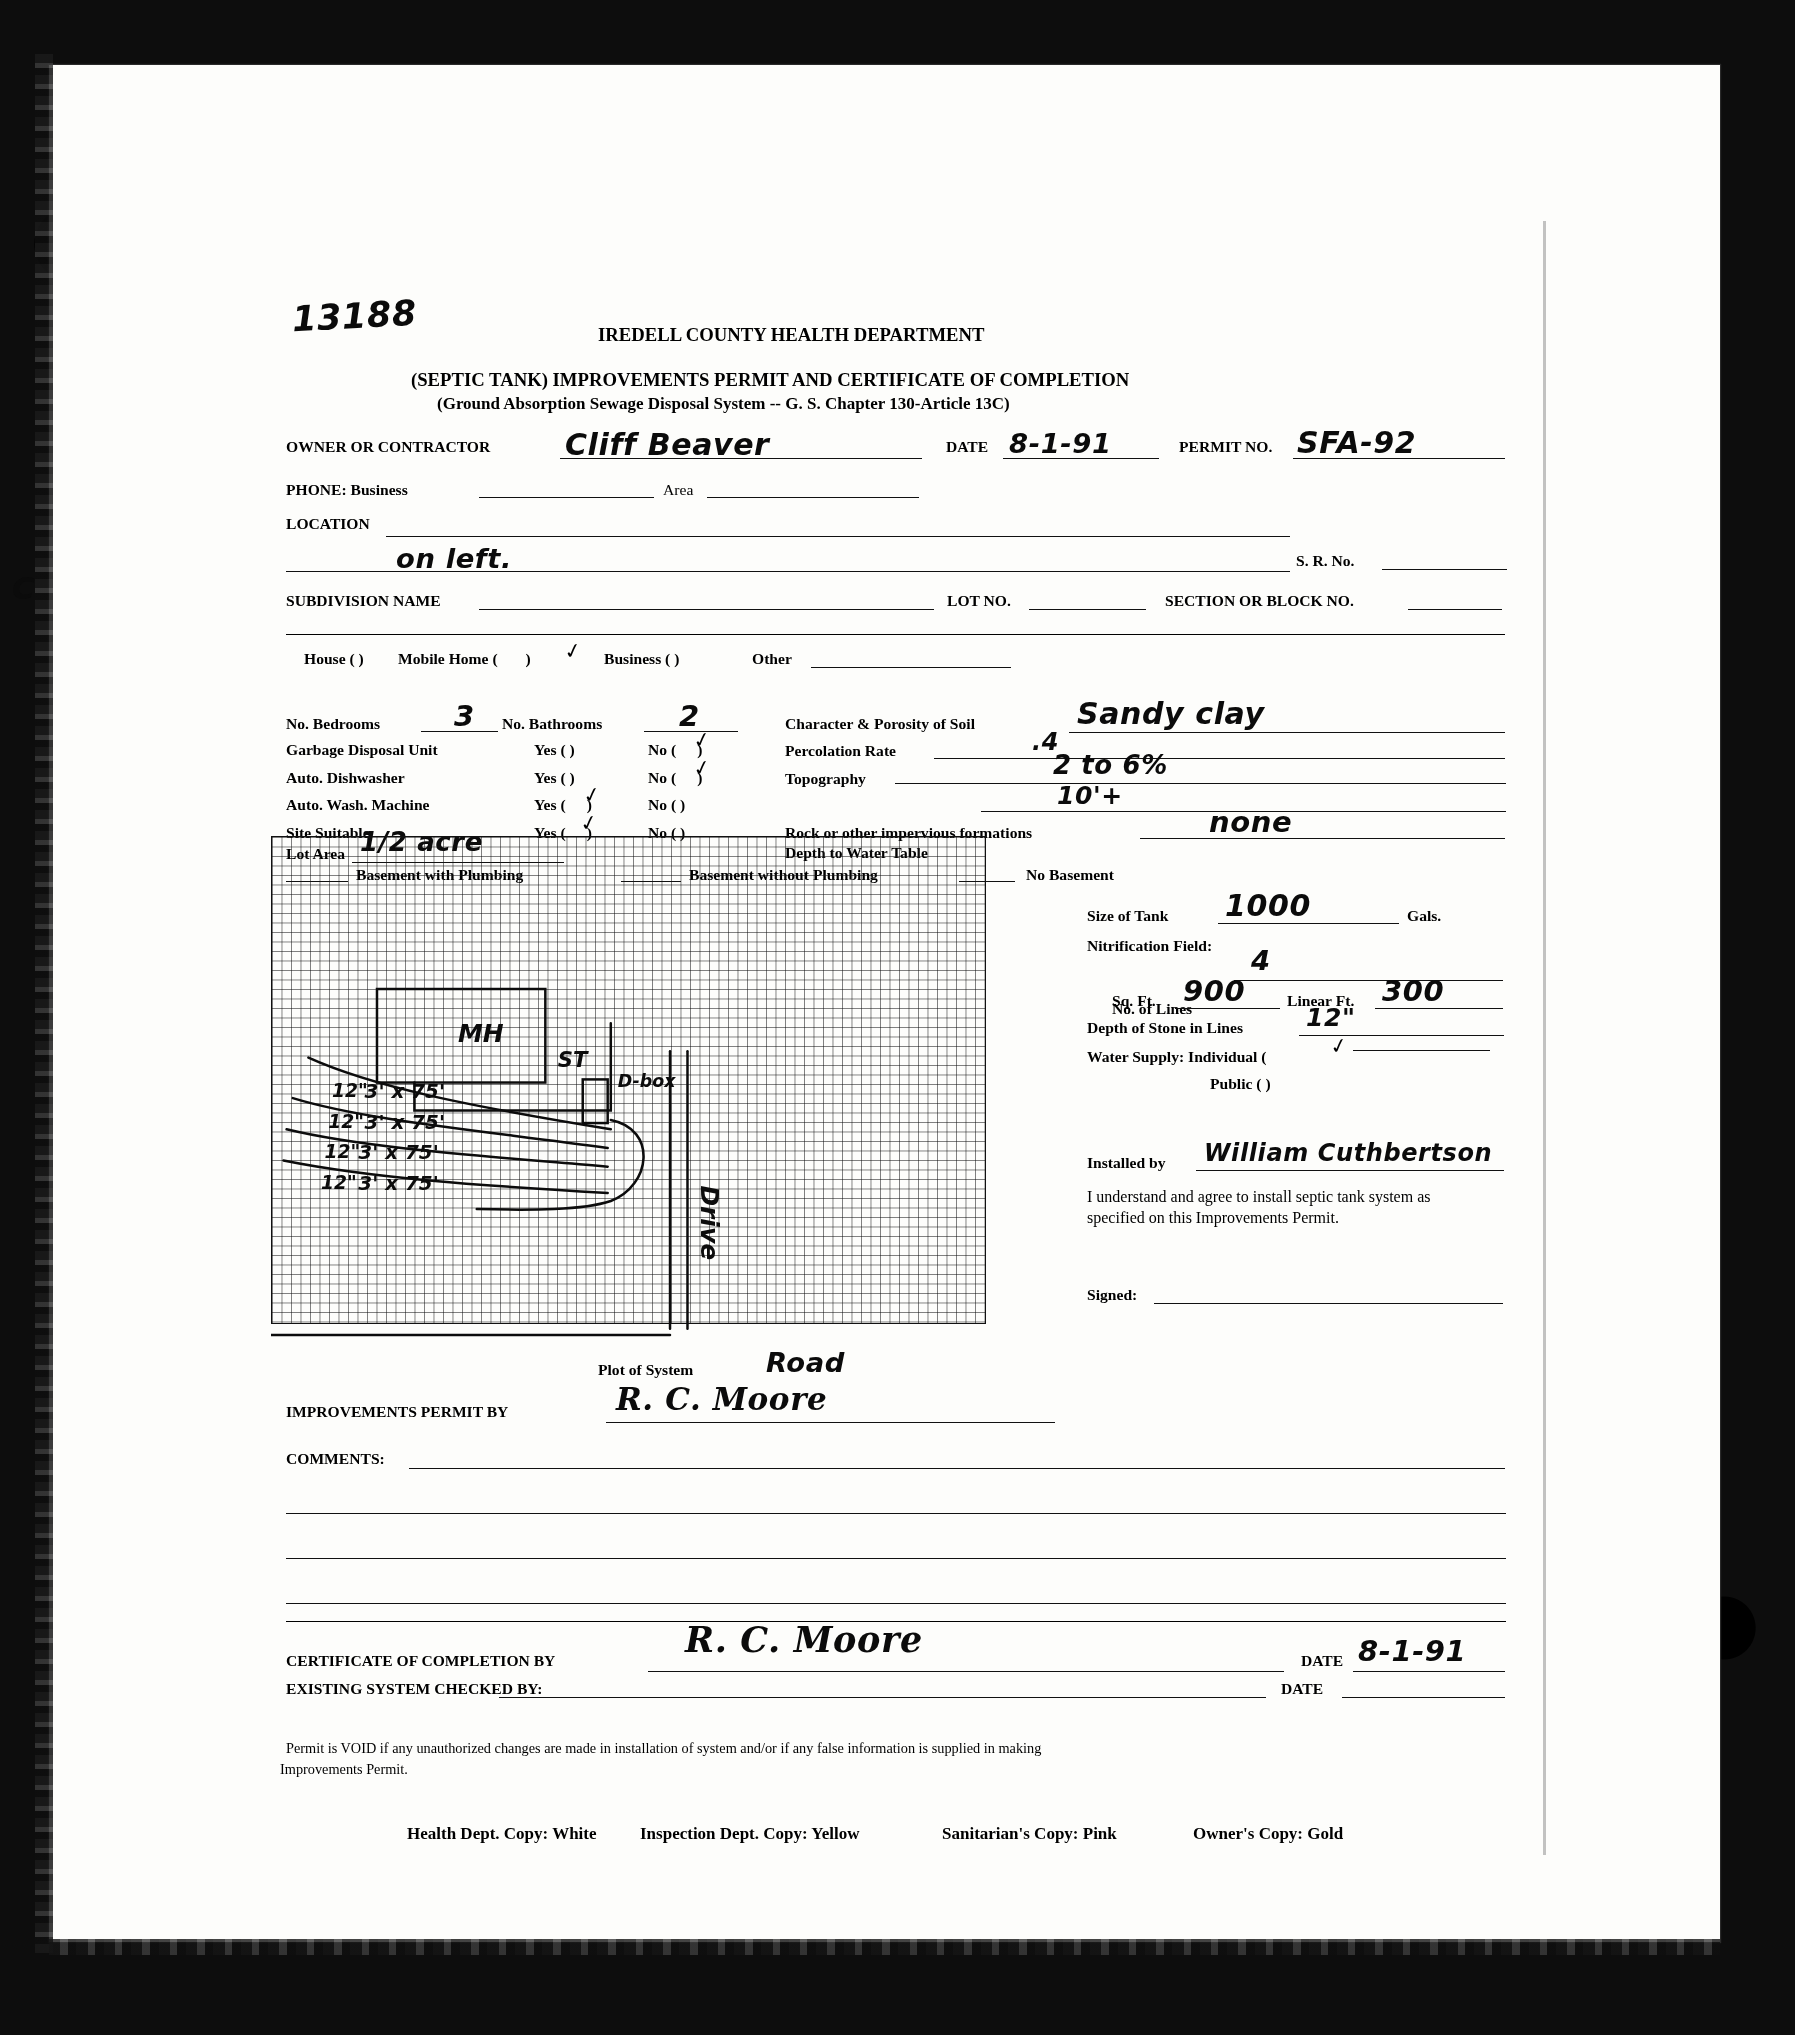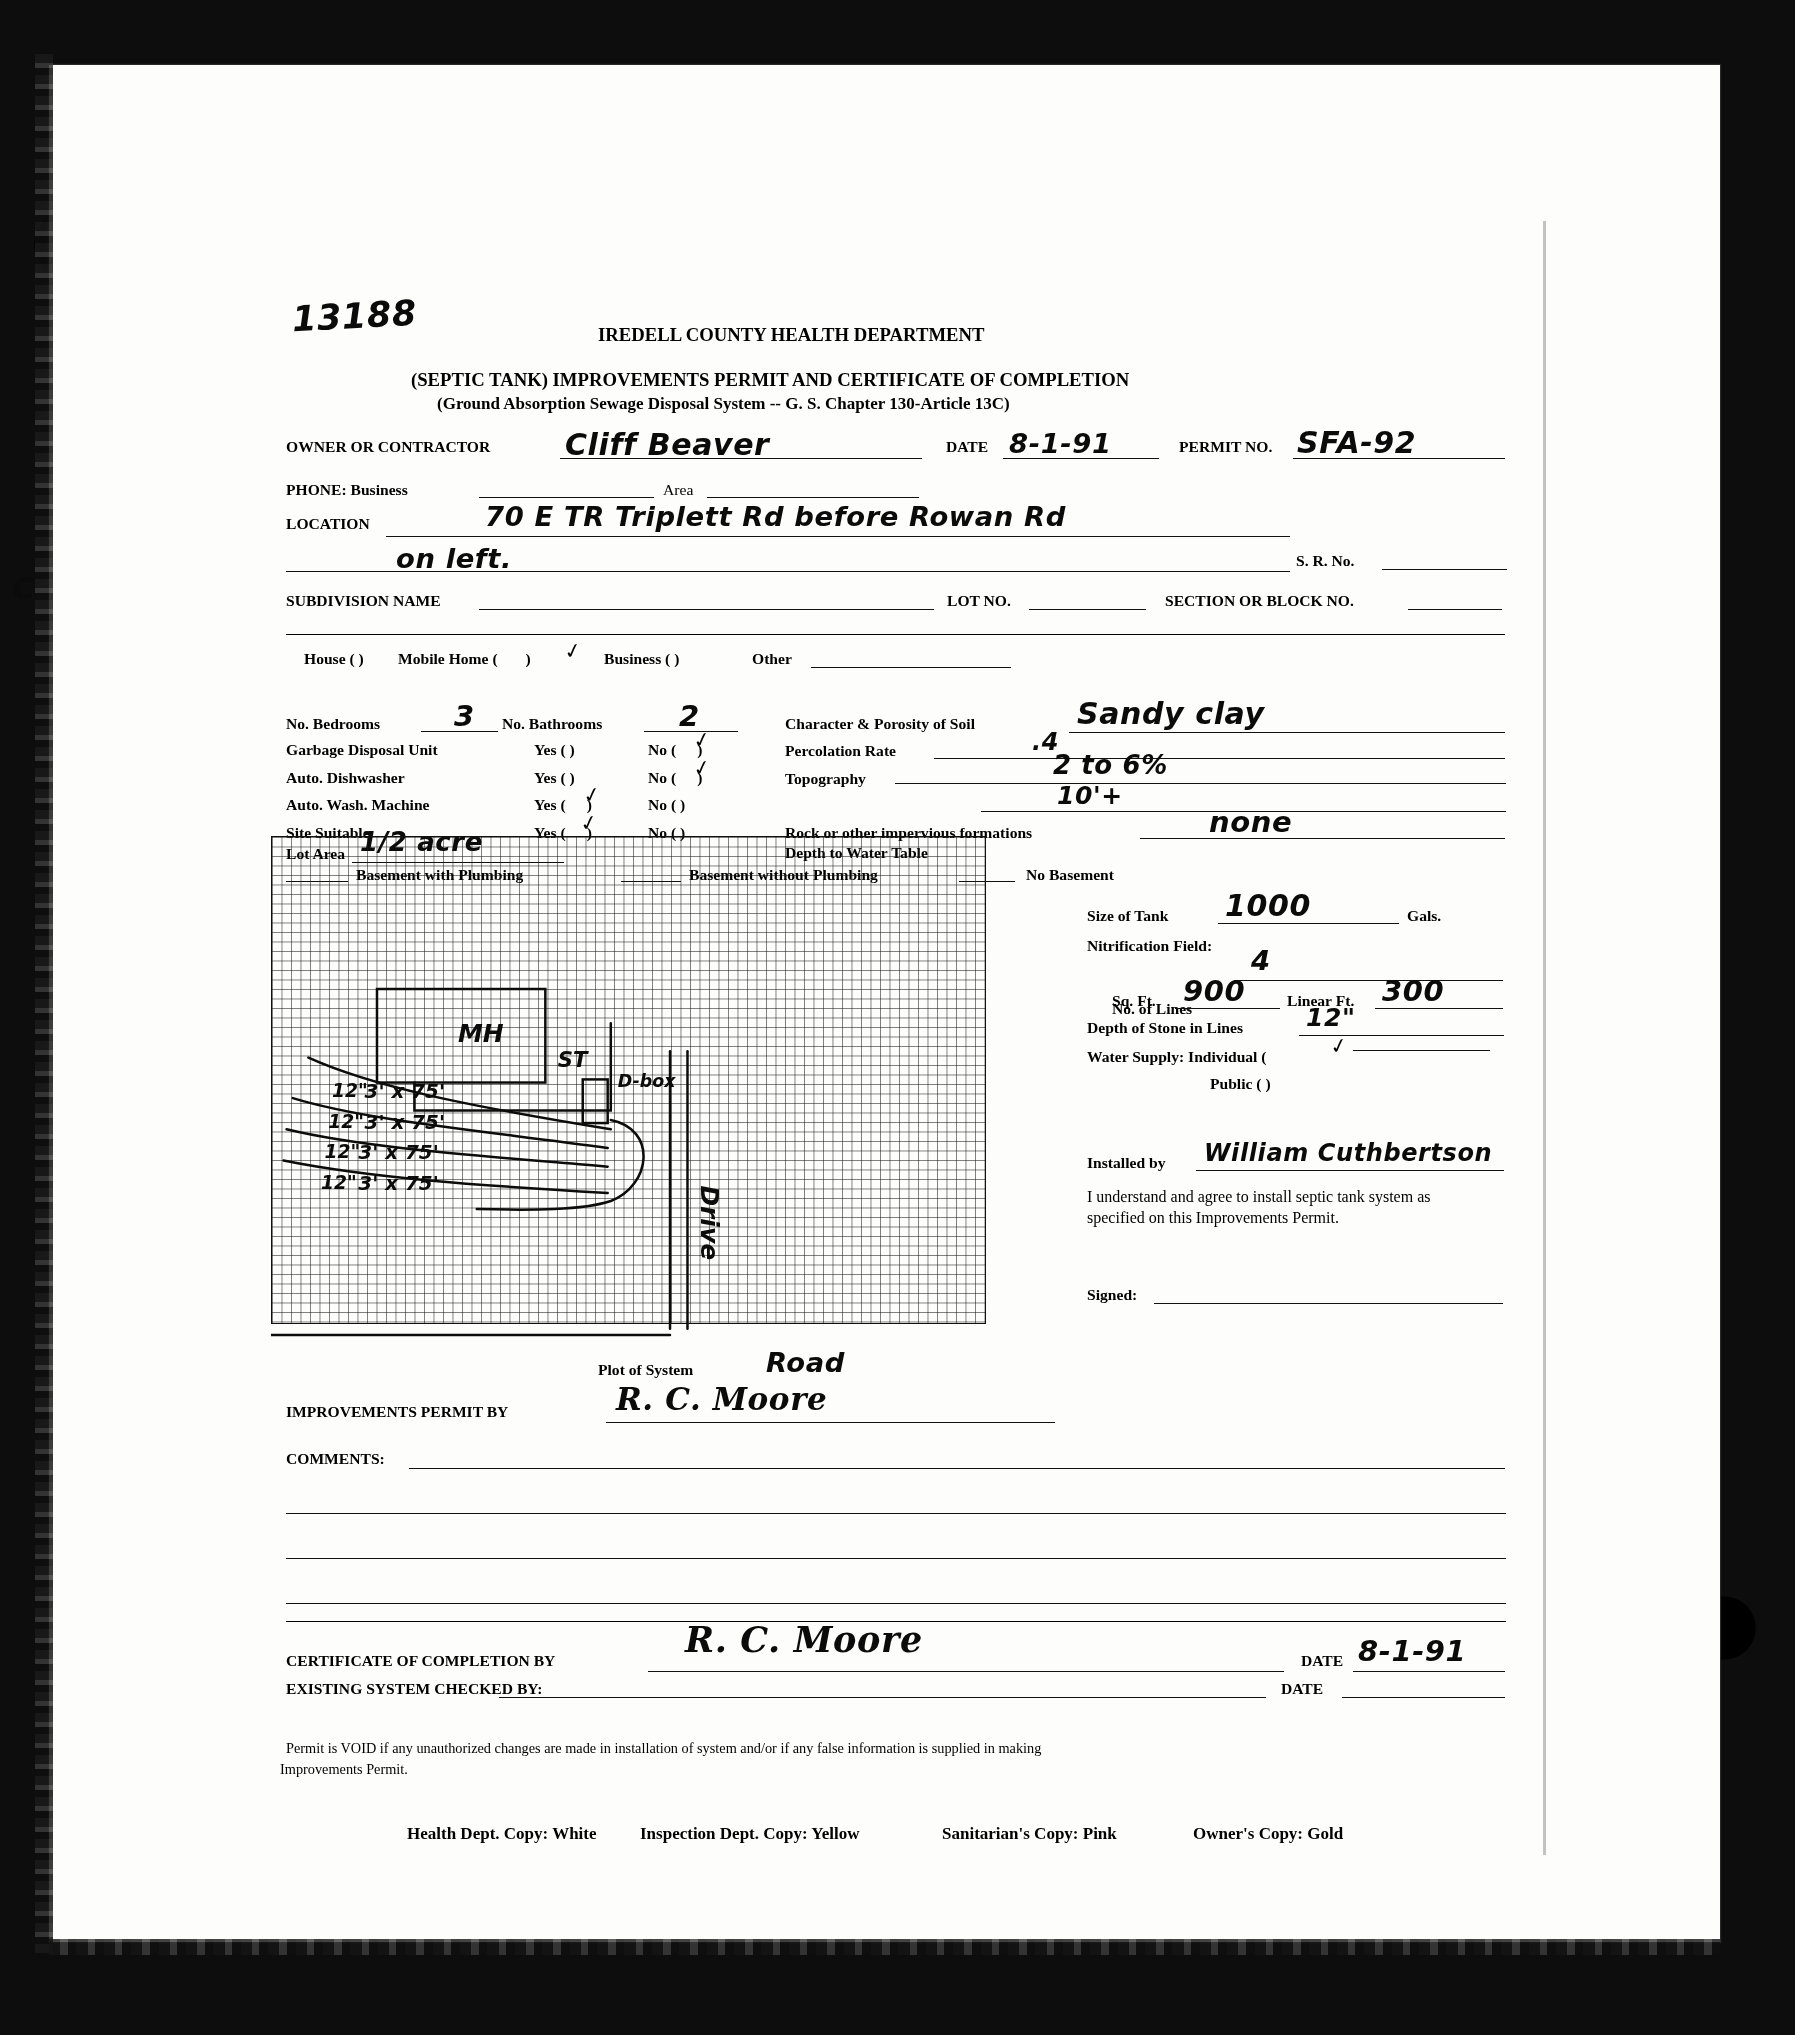--- a/index.html
+++ b/index.html
@@ -131,21 +131,20 @@
       <div class="t bold" style="left:1130px; top:374px;">PERMIT NO.</div>
       <div class="hw" style="left:1248px; top:360px; font-size:30px;">SFA-92</div>
       <div class="line" style="left:1244px; top:393px; width:212px;"></div>
 
       <div class="t bold" style="left:237px; top:417px;"><span>PHONE: Business</span></div>
       <div class="line" style="left:430px; top:432px; width:175px;"></div>
       <div class="t" style="left:614px; top:417px;">Area</div>
       <div class="line" style="left:658px; top:432px; width:212px;"></div>
 
       <div class="t bold" style="left:237px; top:451px;">LOCATION</div>
-      <div class="hw" style="left:436px; top:436px; font-size:27.4px;">70 E TR Triplett Rd before Rowan Rd</div>
       <div class="line" style="left:337px; top:471px; width:904px;"></div>
       <div class="hw" style="left:347px; top:478px; font-size:27.4px;">on left.</div>
       <div class="line" style="left:237px; top:506px; width:1004px;"></div>
       <div class="t bold" style="left:1247px; top:488px;">S. R. No.</div>
       <div class="line" style="left:1333px; top:504px; width:125px;"></div>
 
       <div class="t bold" style="left:237px; top:528px;">SUBDIVISION NAME</div>
       <div class="line" style="left:430px; top:544px; width:455px;"></div>
       <div class="t bold" style="left:898px; top:528px;">LOT NO.</div>
       <div class="line" style="left:980px; top:544px; width:117px;"></div>

